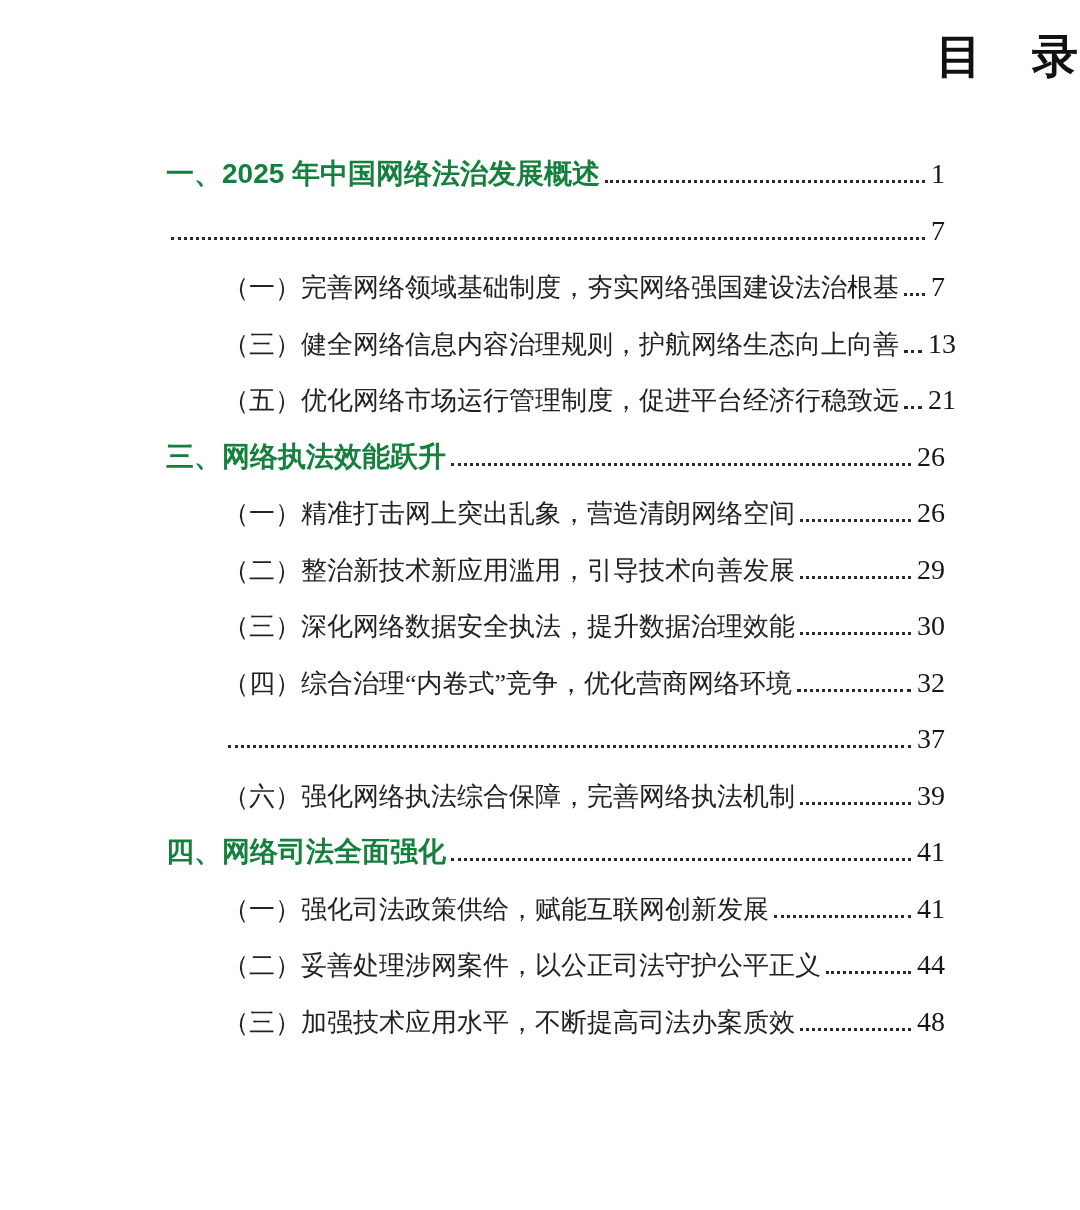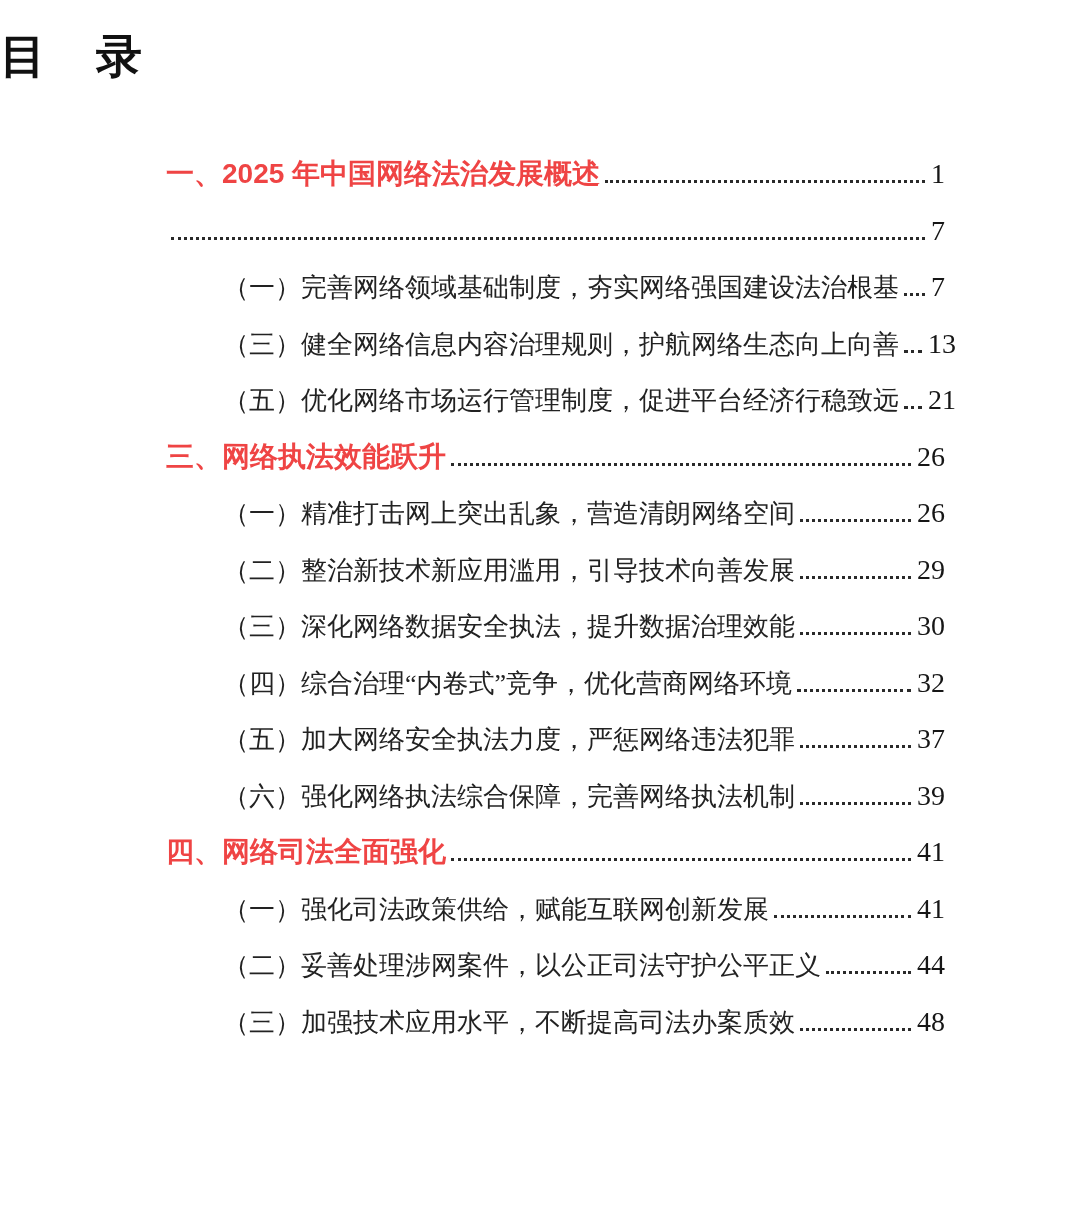--- a/index.html
+++ b/index.html
@@ -10,21 +10,21 @@
   .page {
     position: relative;
     width: 1080px;
     height: 1210px;
     background: #ffffff;
     overflow: hidden;
     color: #1f1f1f;
   }
   .doc-title {
     margin: 28px 0 0 0;
-    text-align: left;
+    text-align: right;
     font-family: "Liberation Sans", "DejaVu Sans", sans-serif;
     font-weight: 700;
     font-size: 46px;
     line-height: 56px;
     color: #111111;
     letter-spacing: 2px;
   }
   .toc-list {
     margin: 62px 135px 0 166px; 
   }
@@ -32,21 +32,21 @@
     display: flex;
     align-items: baseline;
     height: 56.5px;
     line-height: 56.5px;
     white-space: nowrap;
   }
   .toc-entry.level-1 .entry-label {
     font-family: "Liberation Sans", "DejaVu Sans", sans-serif;
     font-weight: 700;
     font-size: 28px;
-    color: #ef4444;
+    color: #15803d;
   }
   .toc-entry.level-2 {
     padding-left: 57px;
   }
   .toc-entry.level-2 .entry-label {
     font-family: "Liberation Serif", "DejaVu Serif", serif;
     font-weight: 400;
     font-size: 26px;
     color: #222222;
   }
@@ -113,21 +113,20 @@
     <span class="entry-label">（三）深化网络数据安全执法，提升数据治理效能</span>
     <span class="dot-leader"></span>
     <span class="entry-page">30</span>
   </div>
       <div class="toc-entry level-2">
     <span class="entry-label">（四）综合治理“内卷式”竞争，优化营商网络环境</span>
     <span class="dot-leader"></span>
     <span class="entry-page">32</span>
   </div>
       <div class="toc-entry level-2">
-    <span class="entry-label">（五）加大网络安全执法力度，严惩网络违法犯罪</span>
     <span class="dot-leader"></span>
     <span class="entry-page">37</span>
   </div>
       <div class="toc-entry level-2">
     <span class="entry-label">（六）强化网络执法综合保障，完善网络执法机制</span>
     <span class="dot-leader"></span>
     <span class="entry-page">39</span>
   </div>
       <div class="toc-entry level-1">
     <span class="entry-label">四、网络司法全面强化</span>

